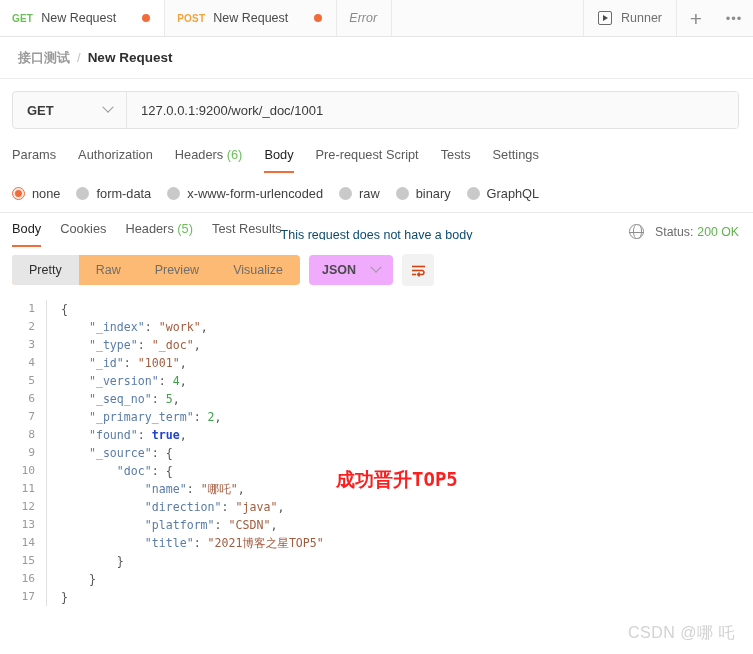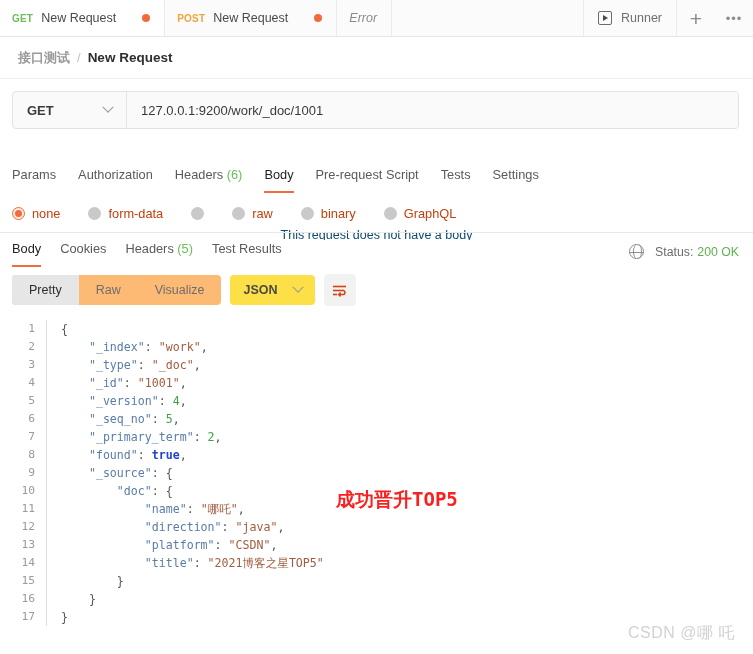--- a/index.html
+++ b/index.html
@@ -128,40 +128,39 @@
     background: #fafafa;
   }
 
   
   .req-tabs {
     display: flex; align-items: center;
     gap: 22px;
     padding: 6px 14px 0 12px;
     font-size: 12.8px;
     color: #5a5a5a;
-    margin-top: 20px;
   }
   .req-tab {
     padding-bottom: 9px;
     border-bottom: 2px solid transparent;
     white-space: nowrap;
   }
   .req-tab.active {
     color: #1f1f1f;
     border-bottom-color: #f26b3a;
   }
   .hdr-count { color: #6bbf59; }
 
   
   .radio-row {
     display: flex; align-items: center;
-    gap: 28px;
+    gap: 16px;
     padding: 13px 16px 0 12px;
     font-size: 12.8px;
-    color: #c2410c;
+    color: #404040;
   }
   .radio-item { display: flex; align-items: center; gap: 7px; white-space: nowrap; }
   .radio {
     width: 13px; height: 13px; border-radius: 50%;
     background: #c9c9c9;
     display: flex; align-items: center; justify-content: center;
     flex: none;
   }
   .radio.on { background: #fdece4; border: 1px solid #f26b3a; }
   .radio.on::after {
@@ -228,21 +227,21 @@
     overflow: hidden;
   }
   .seg {
     padding: 8px 17px;
     font-size: 12.5px;
     color: #6e6e6e;
   }
   .seg.active { background: #e6e6e6; color: #2e2e2e; }
   .json-select {
     display: flex; align-items: center; gap: 16px;
-    background: #fde047;
+    background: #f0abfc;
     border-radius: 4px;
     padding: 8px 13px;
     font-size: 12.5px;
     color: #4a4a4a;
     font-weight: bold;
   }
   .wrap-btn {
     width: 32px; height: 32px;
     background: #f2f2f2;
     border-radius: 4px;
@@ -361,20 +360,21 @@
   <div class="radio-item">
     <span class="radio on"></span>
     <span>none</span>
   </div>
   <div class="radio-item">
     <span class="radio"></span>
     <span>form-data</span>
   </div>
   <div class="radio-item">
     <span class="radio"></span>
+    <span>x-www-form-urlencoded</span>
   </div>
   <div class="radio-item">
     <span class="radio"></span>
     <span>raw</span>
   </div>
   <div class="radio-item">
     <span class="radio"></span>
     <span>binary</span>
   </div>
   <div class="radio-item">
@@ -401,20 +401,21 @@
       <span class="globe"></span>
       <span>Status:</span>
       <span class="status-ok" style="margin-left:-7px">200 OK</span>
     </div>
   </div>
 
   <div class="view-toolbar">
     <div class="seg-group">
       <div class="seg active">Pretty</div>
       <div class="seg">Raw</div>
+      <div class="seg">Preview</div>
       <div class="seg">Visualize</div>
     </div>
     <div class="json-select">
       <span>JSON</span>
       <span class="chev"></span>
     </div>
     <div class="wrap-btn">
       <svg width="17" height="15" viewBox="0 0 17 15">
         <line x1="2" y1="3.5" x2="15" y2="3.5" stroke="#d14310" stroke-width="1.6"></line>
         <line x1="2" y1="7.5" x2="13" y2="7.5" stroke="#d14310" stroke-width="1.6"></line>

